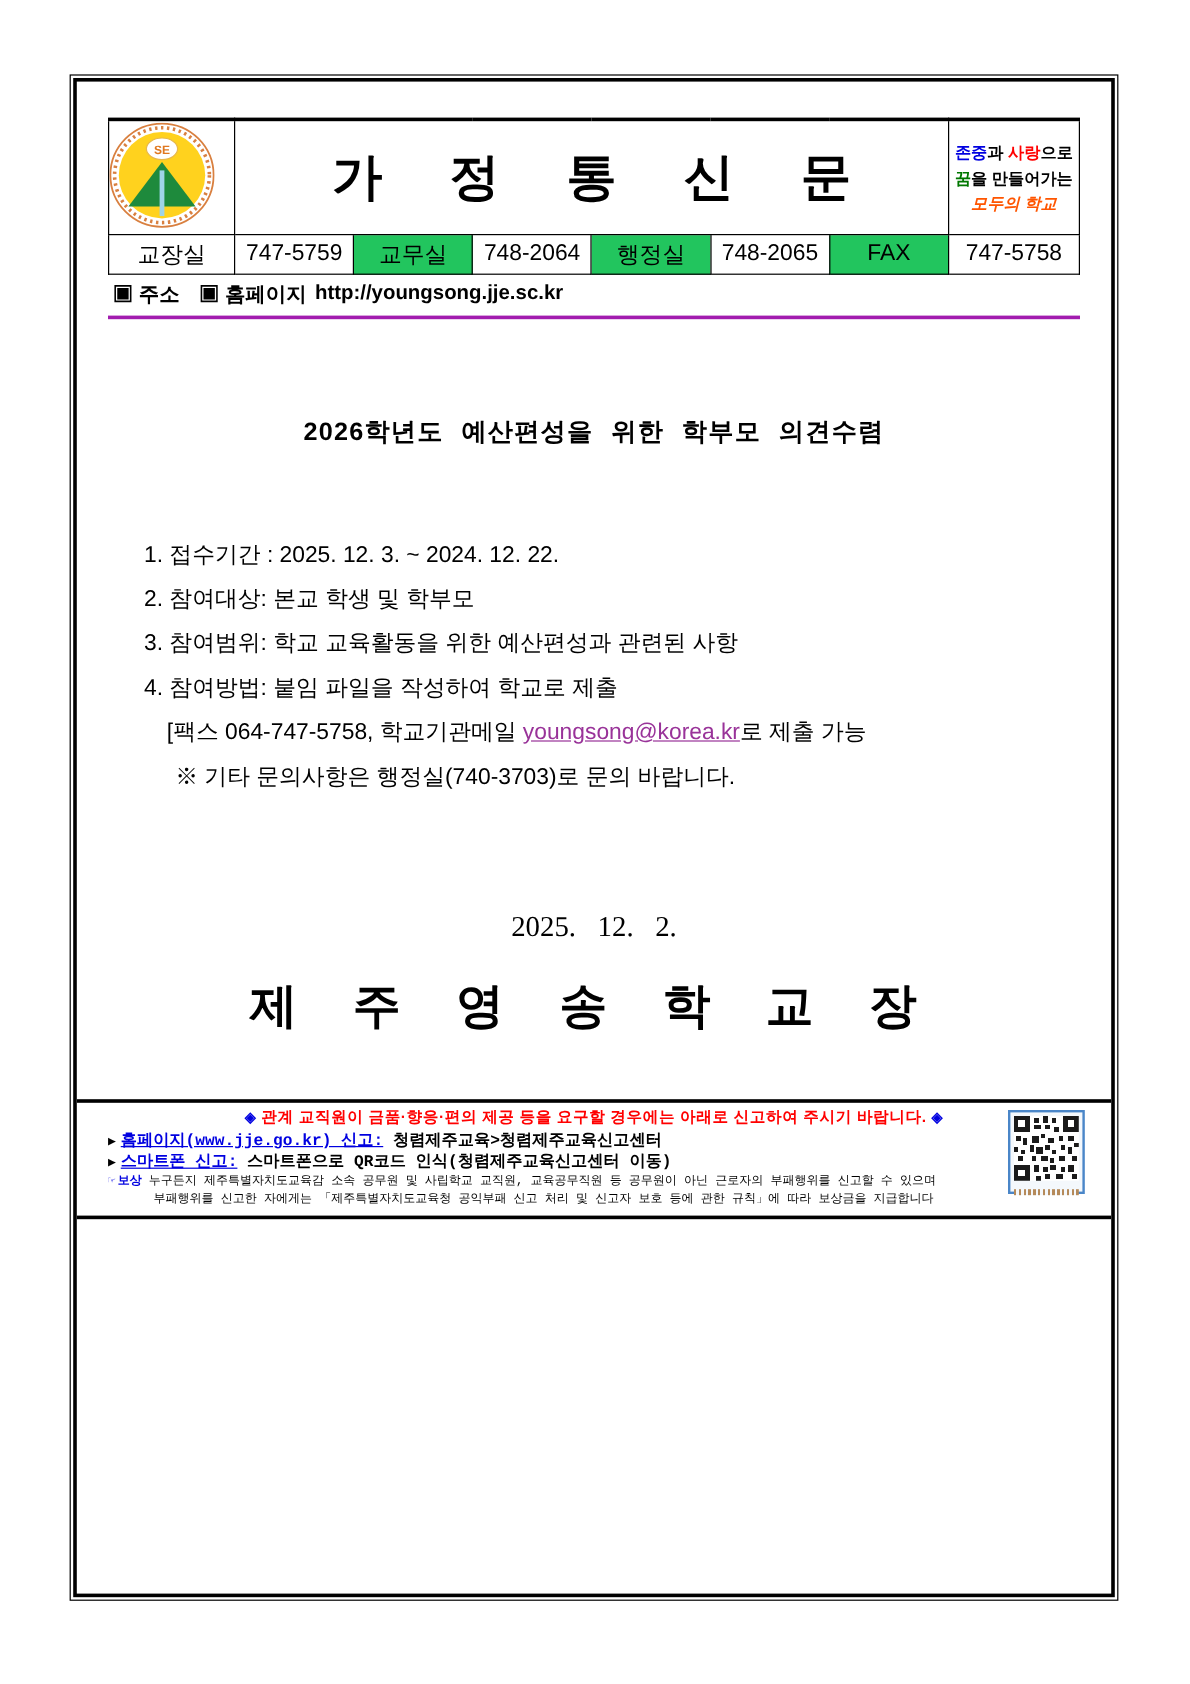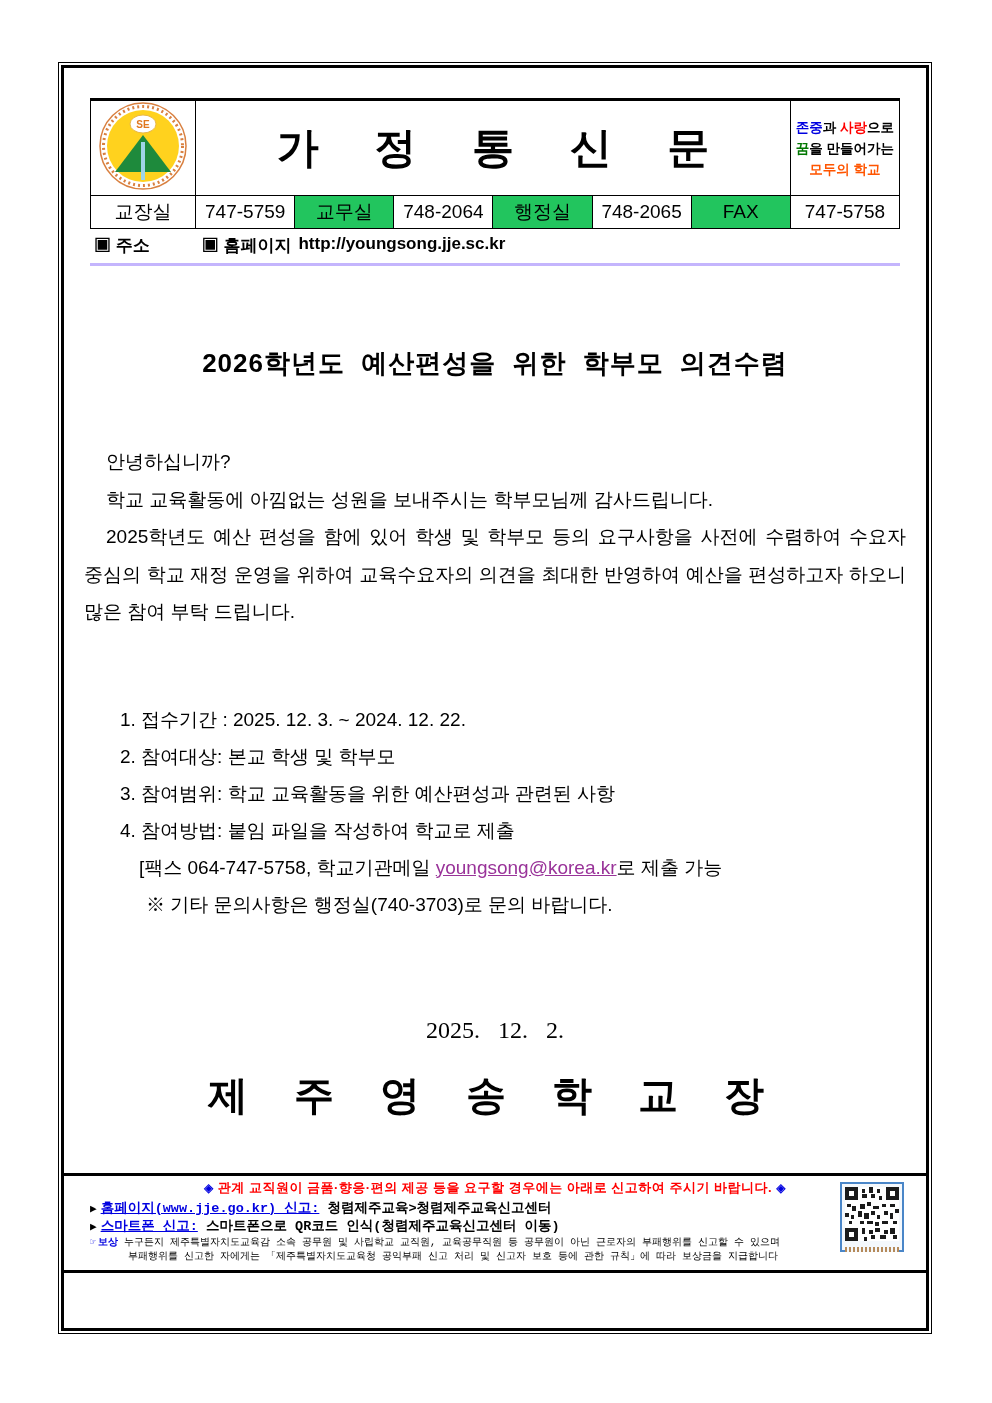--- a/index.html
+++ b/index.html
@@ -14,44 +14,44 @@
     border: 1.5px solid #000;
   }
   .page-inner {
     position: absolute; inset: 2px; border: 3px solid #000; overflow: hidden;
   }
   
   .masthead { margin: 30px 26px 0 26px; }
   table.mast { width: 100%; border-collapse: collapse; table-layout: fixed; }
   table.mast td { border: 1.2px solid #000; }
   table.mast { border: 1.5px solid #000; border-top: 3px solid #000; }
-  .logo-cell { height: 96px; text-align: center; vertical-align: middle; }
+  .logo-cell { height: 96px; vertical-align: middle; }
   .title-cell {
     text-align: center; vertical-align: middle;
     font-size: 42px; font-weight: bold; letter-spacing: 22px; padding-left: 22px;
   }
   .slogan-cell {
     text-align: center; vertical-align: middle;
     font-size: 13.5px; font-weight: bold; line-height: 21px; padding: 2px;
   }
   .contact-row td { height: 33px; text-align: center; font-size: 19px; }
   .shaded { background: #22c55e; }
   .c-blue { color: #0000e0; } .c-red { color: #ff0000; }
-  .c-green { color: #007700; } .c-orange { color: #ff5500; } .c-black { color: #000; }
+  .c-green { color: #007700; } .c-orange { color: #ff5500; font-style: italic; } .c-black { color: #000; }
   
   .addr-line {
-    display: flex; gap: 52px; align-items: center; justify-content: flex-start;
-    padding: 5px 4px 6px 4px; border-bottom: 3px solid #c4b5fd;
+    display: flex; gap: 16px; align-items: center; justify-content: flex-start;
+    padding: 5px 4px 6px 4px; border-bottom: 3px solid #a21caf;
     font-size: 17px; font-weight: bold; white-space: nowrap;
   }
   .addr-part { display: flex; gap: 7px; }
   
   .doc-title {
     margin-top: 80px; text-align: center;
-    font-size: 26px; font-weight: bold; word-spacing: 8px; letter-spacing: 1px;
+    font-size: 21px; font-weight: bold; word-spacing: 8px; letter-spacing: 1px;
   }
   .doc-text { margin: 62px 20px 0 20px; font-size: 19px; line-height: 37.5px; }
   .doc-text p { text-indent: 22px; text-align: justify; word-break: keep-all; }
   .doc-list { margin: 70px 30px 0 56px; font-size: 19px; line-height: 37px; list-style: none; }
   .sub-line { padding-left: 19px; }
   .note-line { padding-left: 26px; }
   a.email-link { color: #993399; text-decoration: underline; }
   
   .doc-date {
     margin-top: 94px; text-align: center; white-space: pre;
@@ -136,25 +136,20 @@
       </span>
       <span class="addr-part">
         <span>▣ 홈페이지</span>
         <span>http://youngsong.jje.sc.kr</span>
       </span>
     </div>
   </div>
 
   <h1 class="doc-title">2026학년도 예산편성을 위한 학부모 의견수렴</h1>
 
-  <div class="doc-text">
-    <p>안녕하십니까?</p>
-    <p>학교 교육활동에 아낌없는 성원을 보내주시는 학부모님께 감사드립니다.</p>
-    <p>2025학년도 예산 편성을 함에 있어 학생 및 학부모 등의 요구사항을 사전에 수렴하여 수요자 중심의 학교 재정 운영을 위하여 교육수요자의 의견을 최대한 반영하여 예산을 편성하고자 하오니 많은 참여 부탁 드립니다.</p>
-  </div>
 
   <ul class="doc-list">
     <li>1. 접수기간 : 2025. 12. 3. ~ 2024. 12. 22.</li>
     <li>2. 참여대상: 본교 학생 및 학부모</li>
     <li>3. 참여범위: 학교 교육활동을 위한 예산편성과 관련된 사항</li>
     <li>4. 참여방법: 붙임 파일을 작성하여 학교로 제출</li>
     <li class="sub-line"><span>[팩스 064-747-5758, 학교기관메일 </span><a class="email-link" href="#">youngsong@korea.kr</a><span>로 제출 가능</span></li>
     <li class="note-line">※ 기타 문의사항은 행정실(740-3703)로 문의 바랍니다.</li>
   </ul>
 

